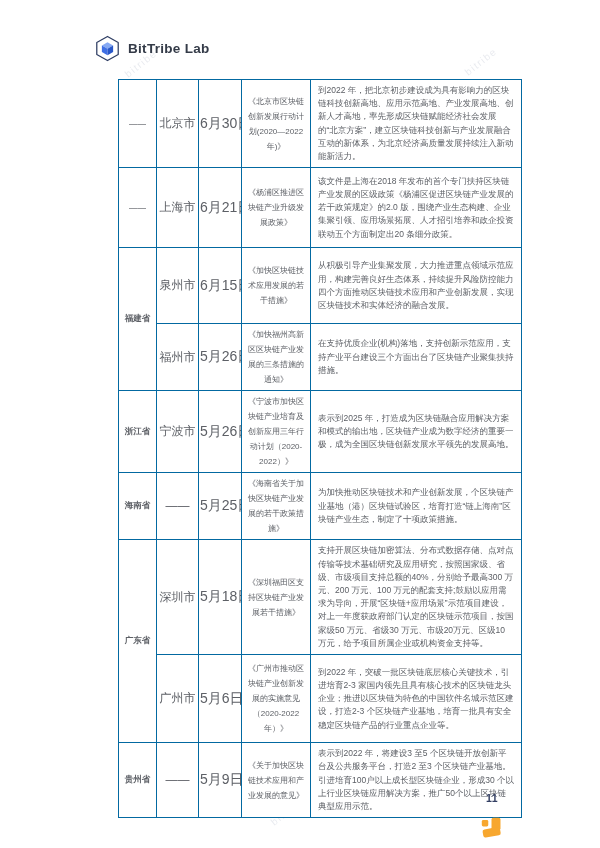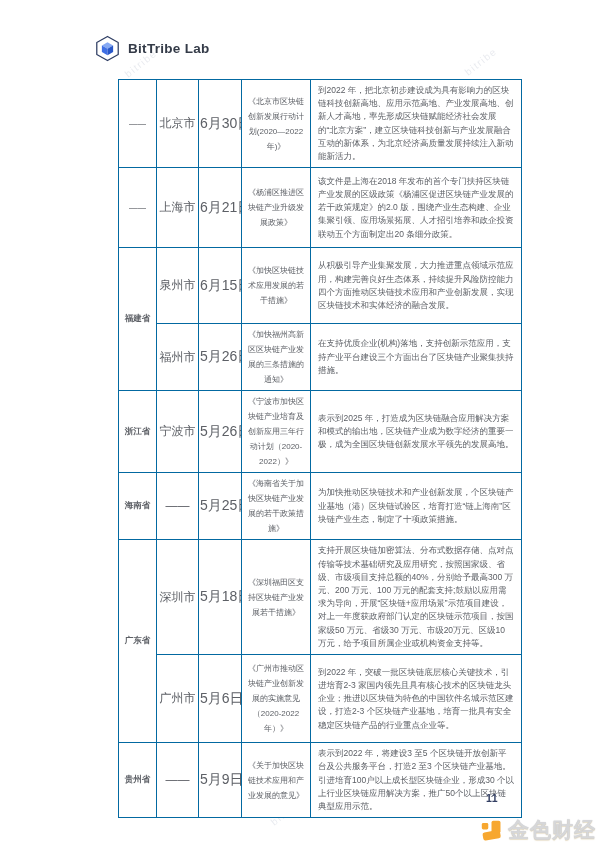--- a/index.html
+++ b/index.html
@@ -136,14 +136,13 @@
 </table>
 
 <div class="pagenum">11</div>
 
 <div class="jinse">
   <svg width="23" height="23" viewBox="0 0 32 32">
     <rect x="2.5" y="5.5" width="9" height="9" rx="2" fill="#F7A72F"></rect>
     <rect x="16" y="2.5" width="12.5" height="17" rx="2.5" fill="#F7A72F"></rect>
     <rect x="4" y="17" width="24.5" height="11.5" rx="3" fill="#F7A72F" transform="rotate(-10 16 23)"></rect>
   </svg>
-  <span class="jinse-text">金色财经</span>
 </div>
 
 </body></html>

